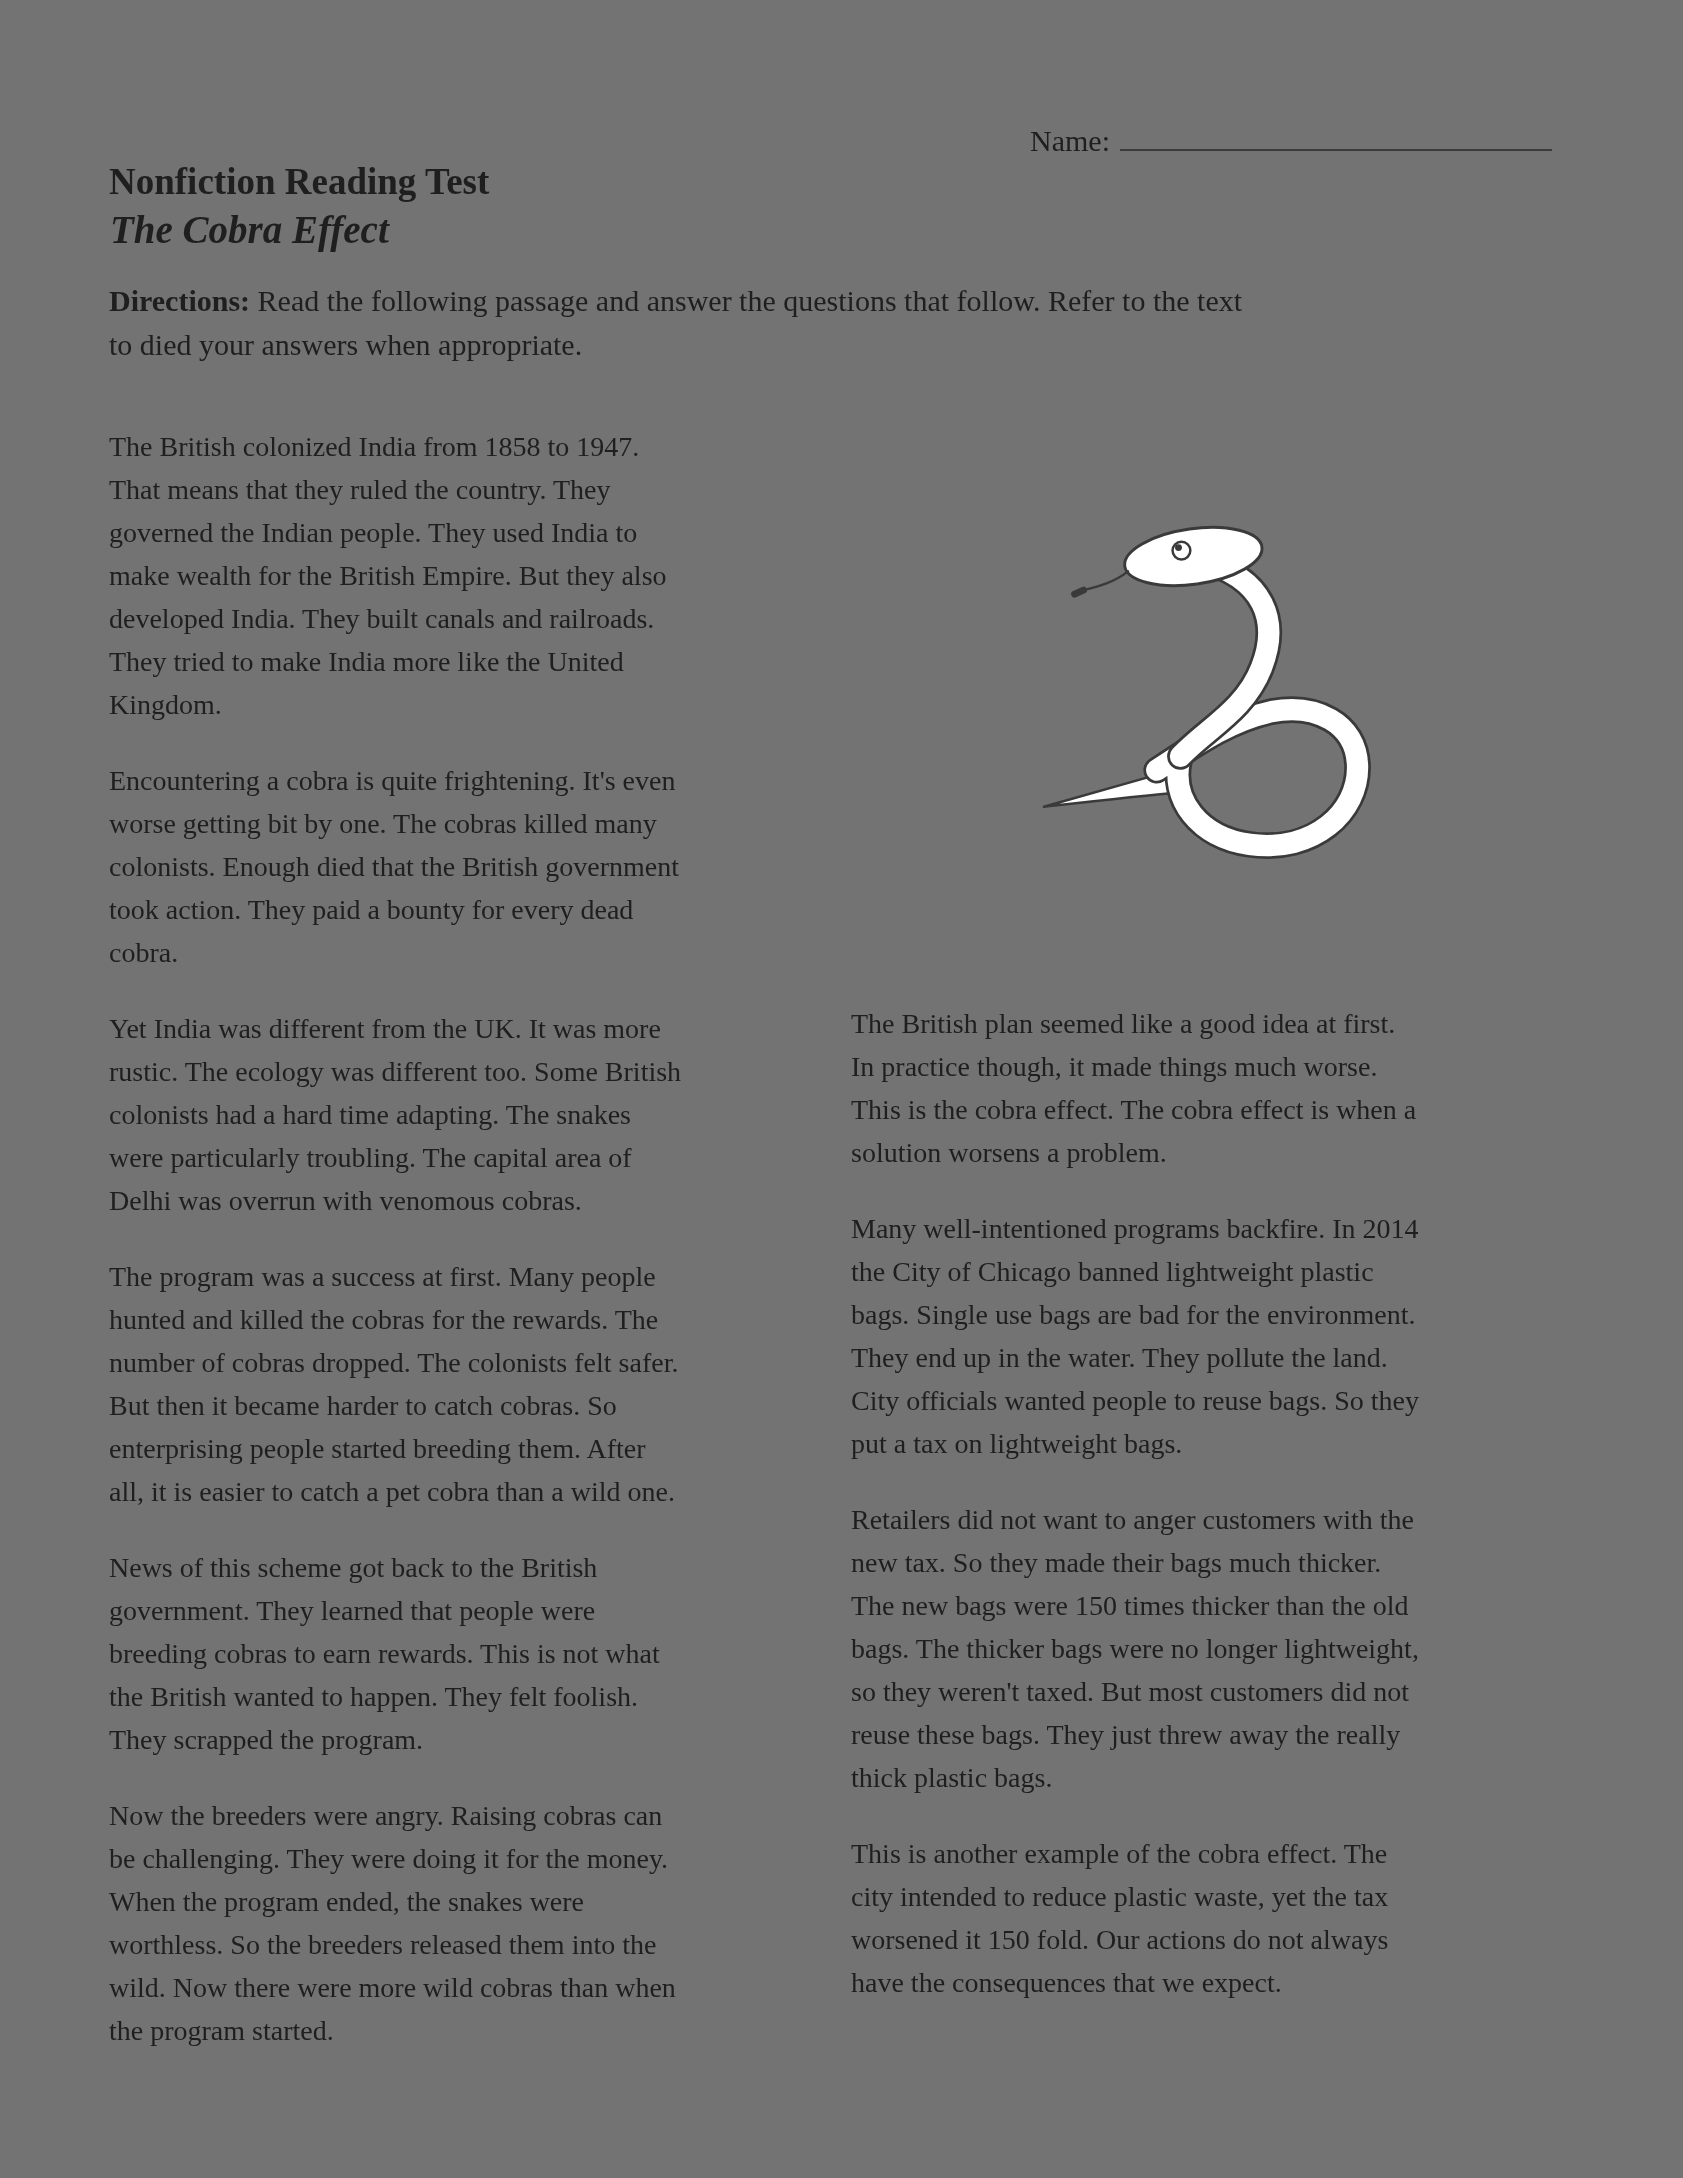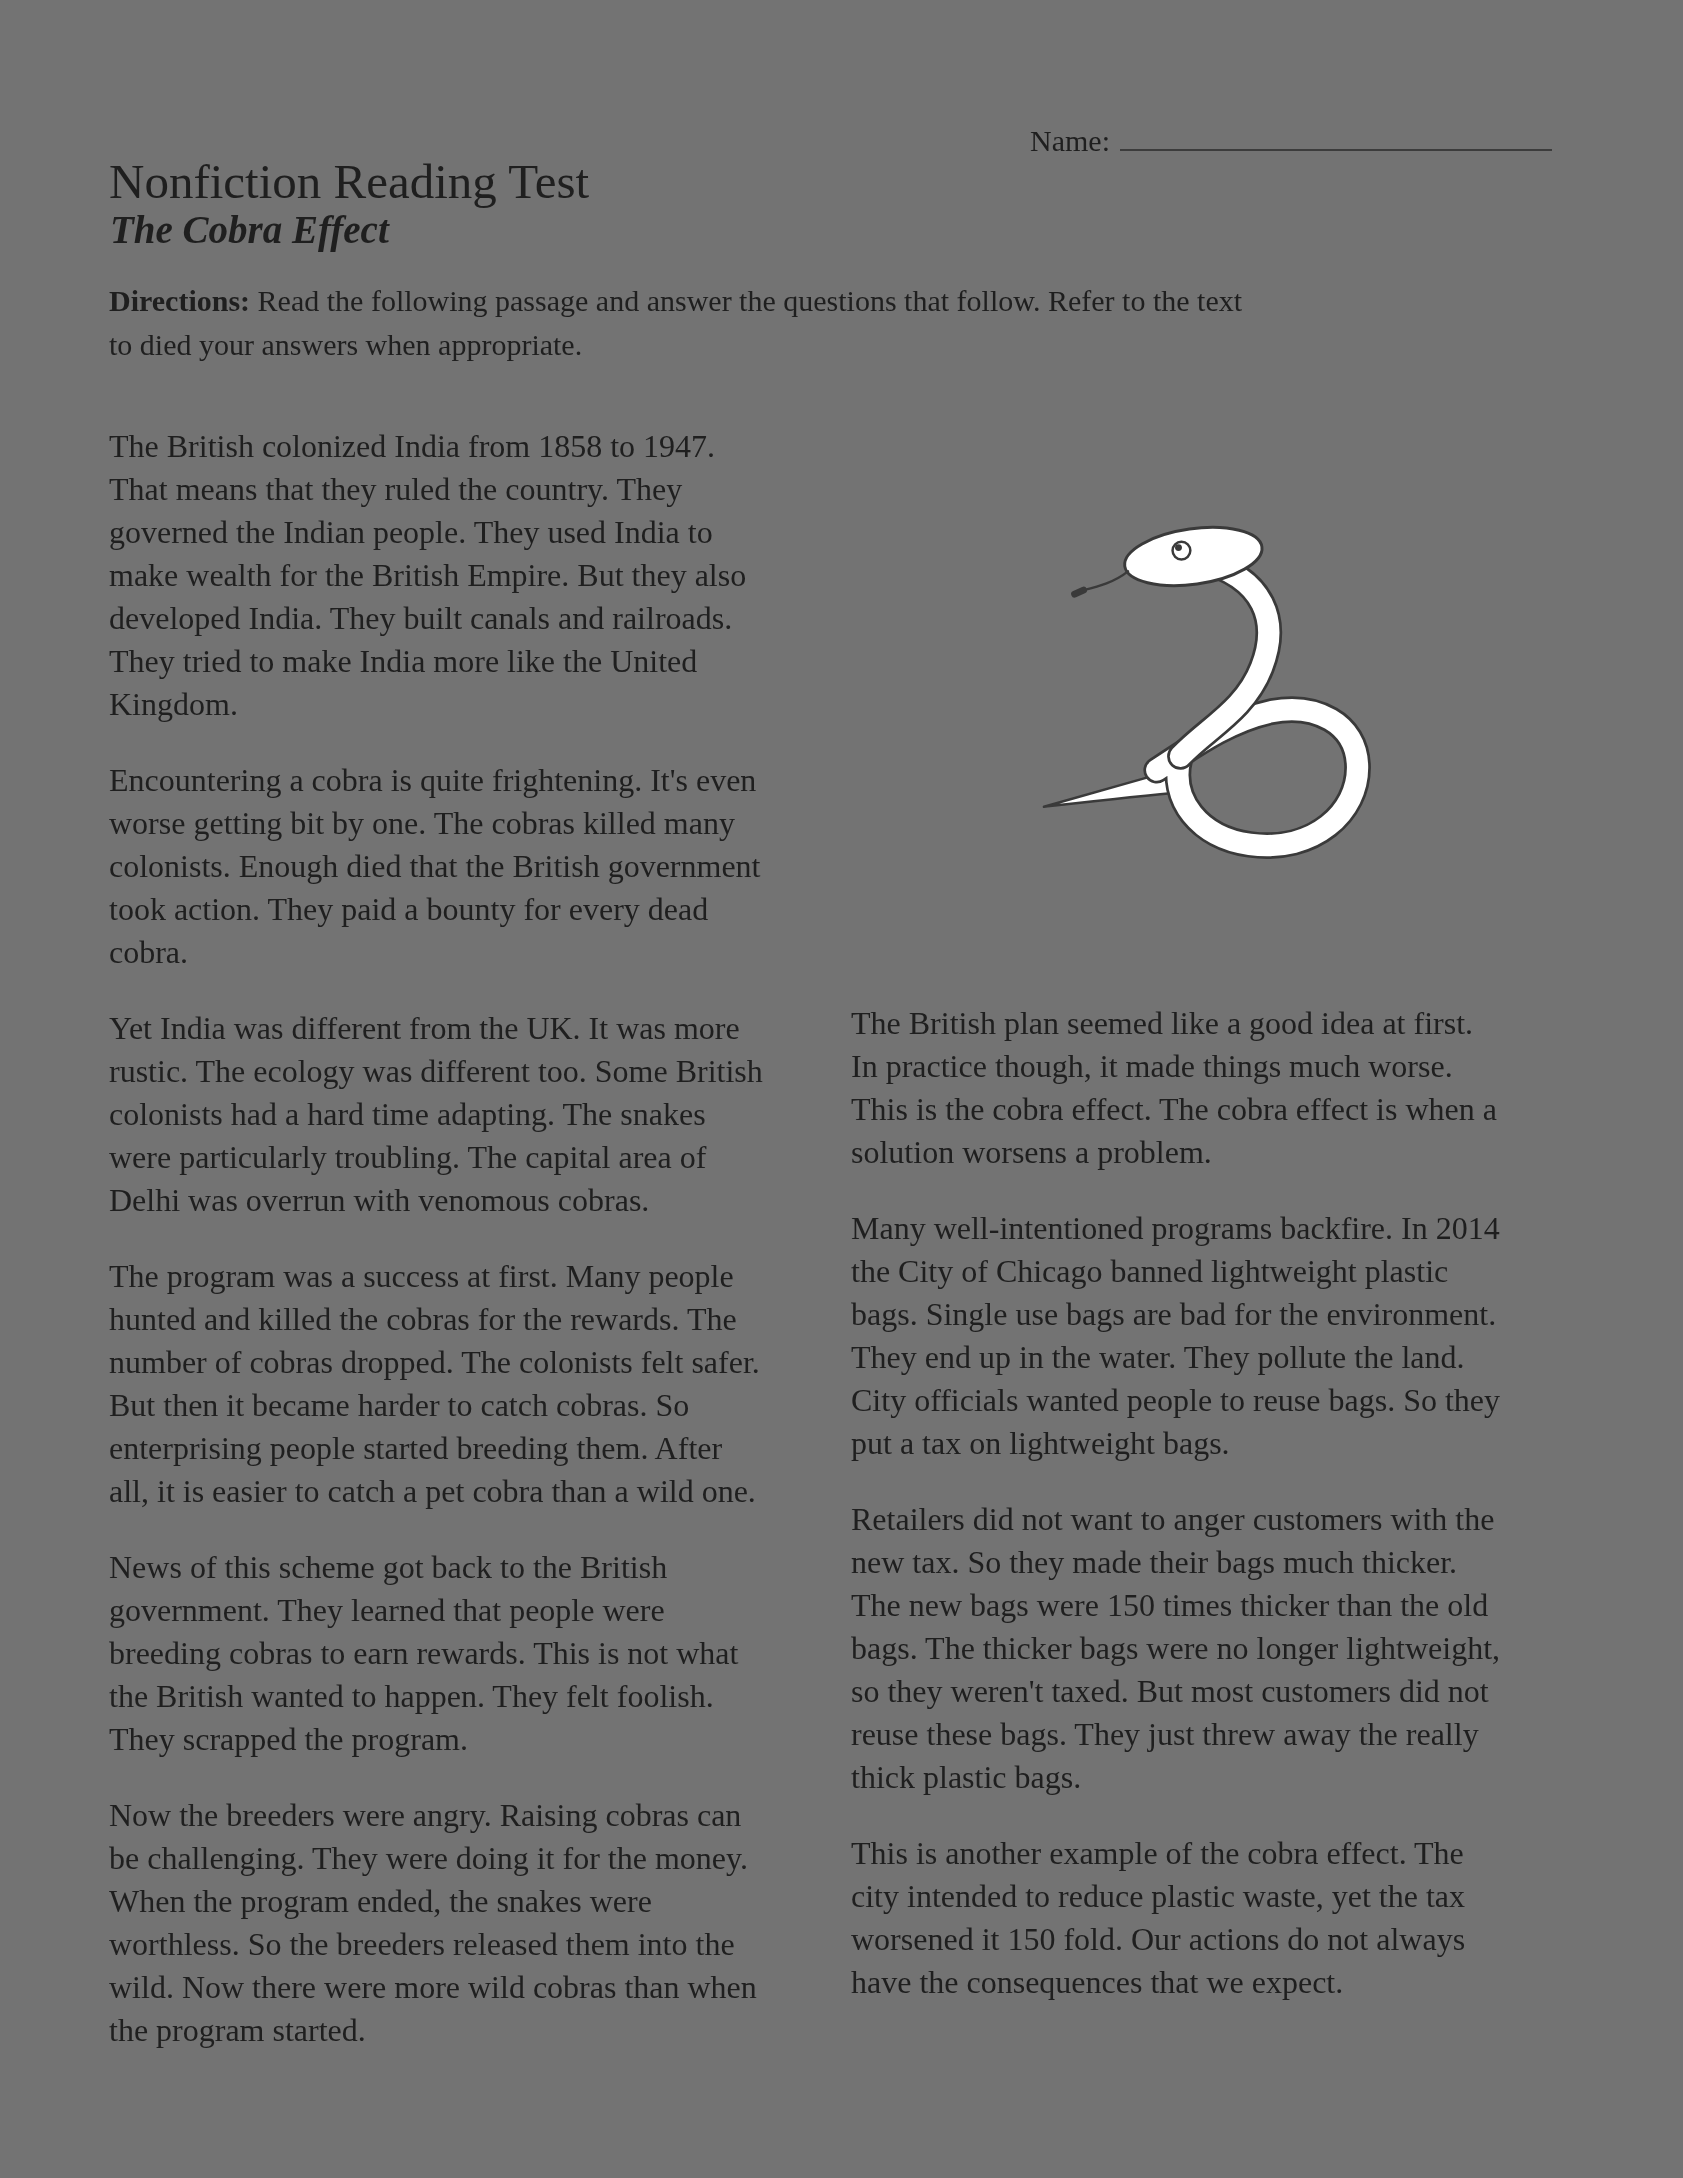--- a/index.html
+++ b/index.html
@@ -32,22 +32,22 @@
     border-bottom: 2px solid #3c3c3c;
     vertical-align: baseline;
   }
   .title-block {
     position: absolute;
     left: 109px;
     top: 158px;
   }
   .doc-title {
     margin: 0;
-    font-size: 49px;
-    font-weight: normal;
+    font-size: 37px;
+    font-weight: bold;
     line-height: 47px;
   }
   .doc-subtitle {
     margin: 1px;
     font-size: 39px;
     font-weight: bold;
     font-style: italic;
     line-height: 47px;
   }
   .directions {
@@ -61,21 +61,21 @@
   }
   .directions b { font-weight: bold; }
   .column {
     position: absolute;
     top: 425px;
   }
   .column-left  { left: 109px; width: 738px; }
   .column-right { left: 851px; top: 1002px; width: 698px; }
   .column p {
     margin: 0 0 33px 0;
-    font-size: 32px;
+    font-size: 28px;
     line-height: 43px;
     white-space: pre;
   }
   .illustration {
     position: absolute;
     left: 1030px;
     top: 511px;
     width: 386px;
     height: 370px;
   }

